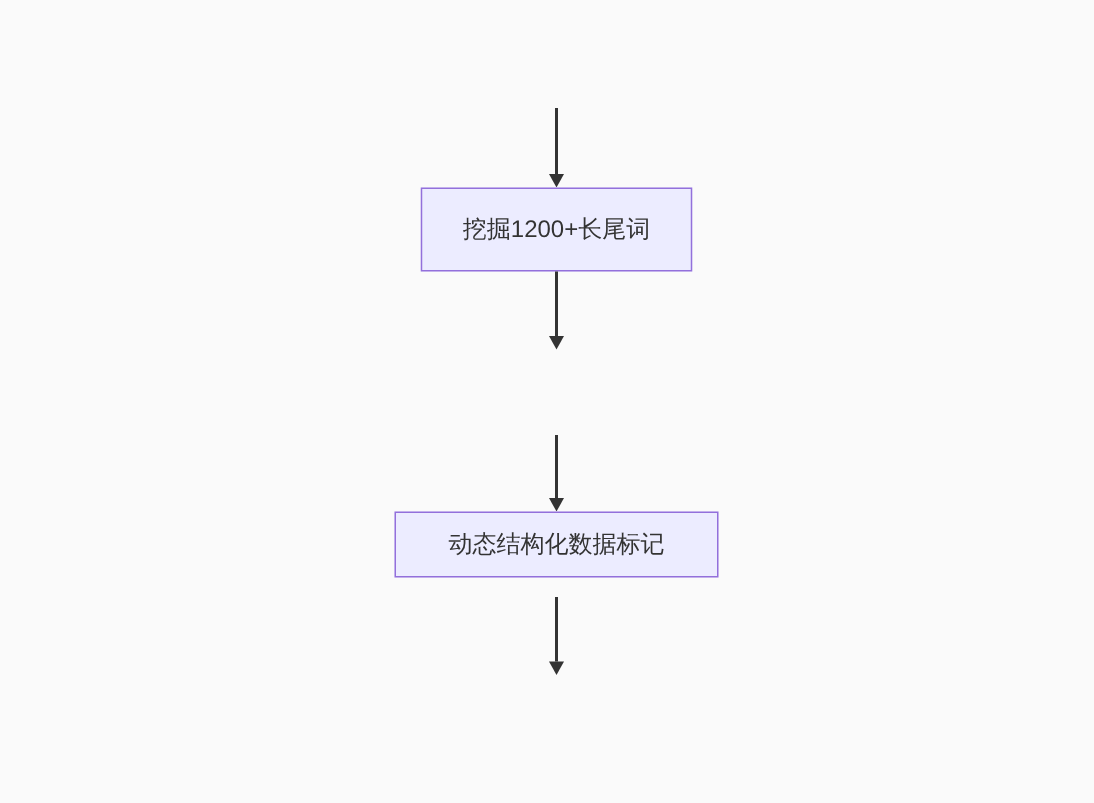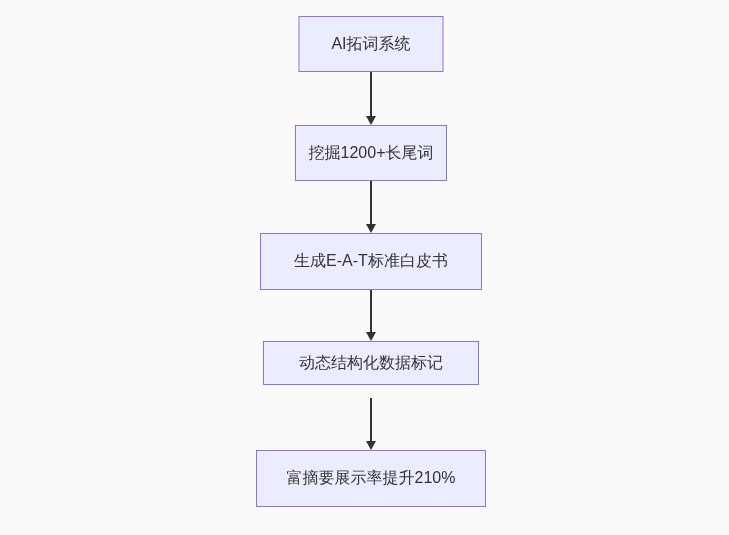--- a/index.html
+++ b/index.html
@@ -27,21 +27,21 @@
     border: 1.5px solid #9370db;
     box-sizing: border-box;
     display: flex;
     align-items: center;
     justify-content: center;
     color: #333333;
     font-size: 16px;
     white-space: nowrap;
   }
   .n1 { top: 16px;  width: 145px; }
-  .n2 { top: 125px; width: 152px; }
+  .n2 { top: 125px; width: 181px; }
   .n3 { top: 233px; width: 222px; height: 57px; }
   .n4 { top: 341px; width: 216px; height: 44px; }
   .n5 { top: 450px; width: 230px; height: 57px; }
 
   .arrow {
     position: absolute;
     left: 370px;
     width: 1.5px;
     background: #333333;
   }
@@ -60,41 +60,32 @@
   .a1 { top: 72px;  height: 44px; }
   .a2 { top: 181px; height: 43px; }
   .a3 { top: 290px; height: 42px; }
   .a4 { top: 398px; height: 43px; }
 </style>
 </head>
 <body>
 
 <div class="canvas">
 
-  <div class="node n1">
-    <span>AI拓词系统</span>
-  </div>
 
   <div class="arrow a1"></div>
 
   <div class="node n2">
     <span>挖掘1200+长尾词</span>
   </div>
 
   <div class="arrow a2"></div>
 
-  <div class="node n3">
-    <span>生成E-A-T标准白皮书</span>
-  </div>
 
   <div class="arrow a3"></div>
 
   <div class="node n4">
     <span>动态结构化数据标记</span>
   </div>
 
   <div class="arrow a4"></div>
 
-  <div class="node n5">
-    <span>富摘要展示率提升210%</span>
-  </div>
 
 </div>
 
 </body></html>

